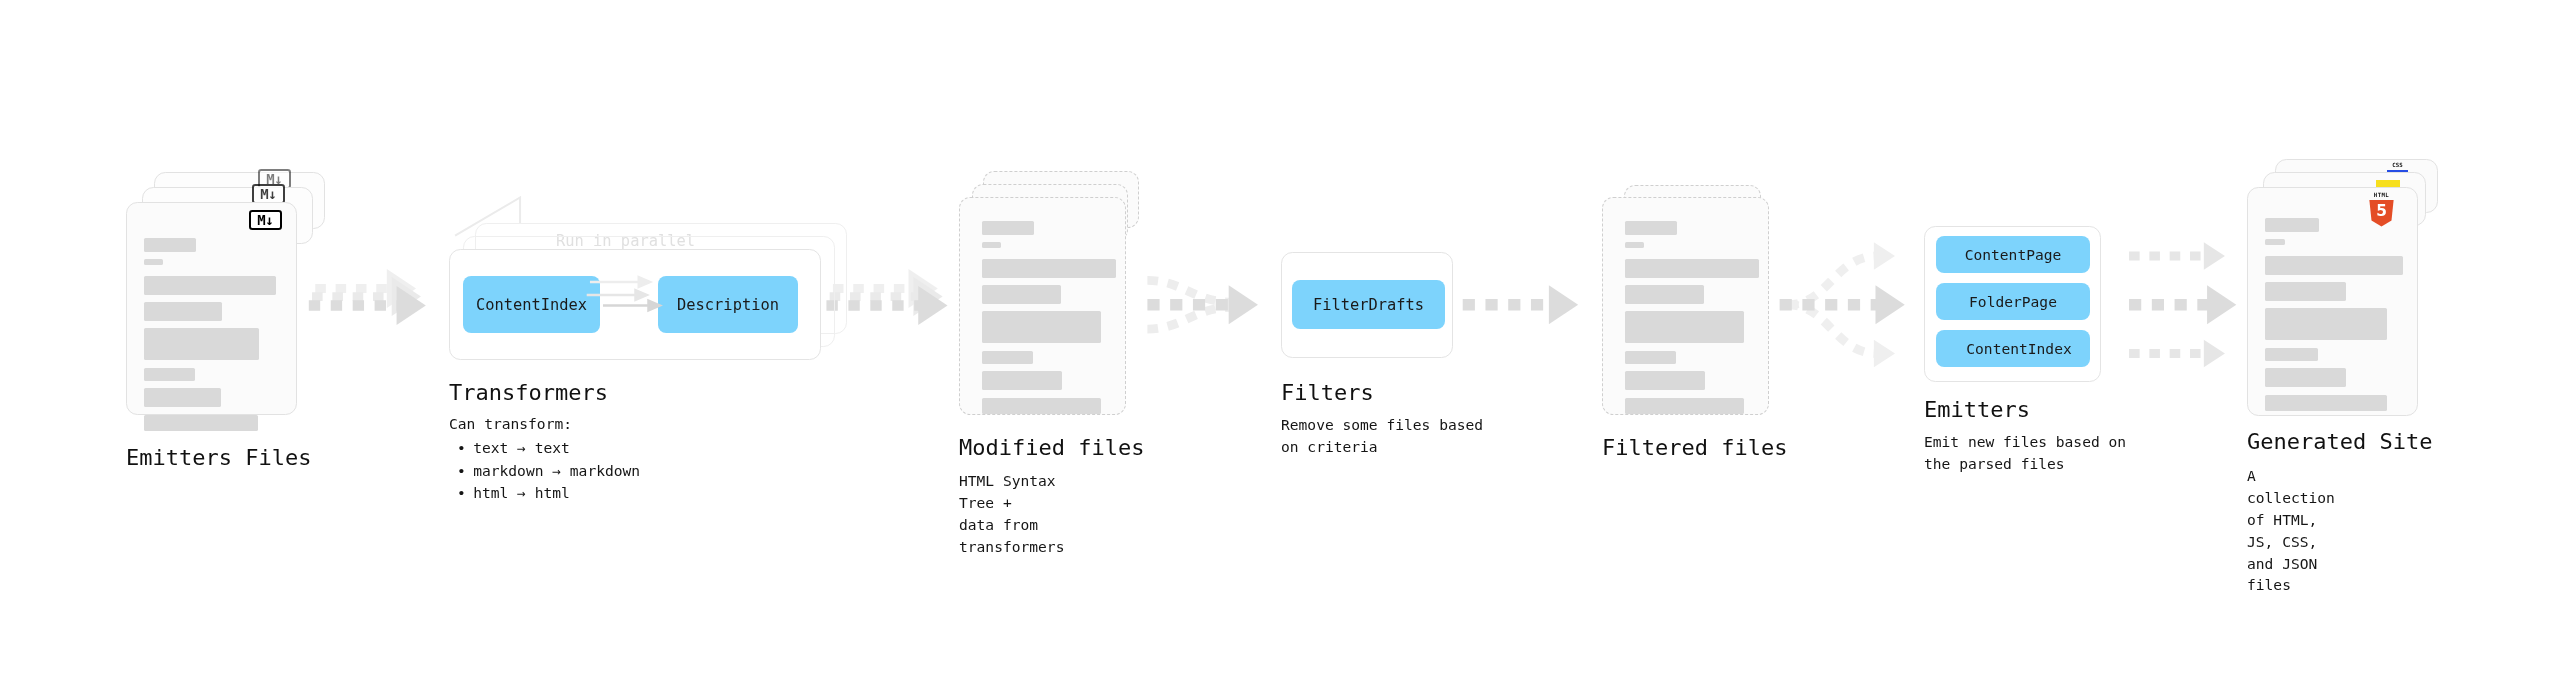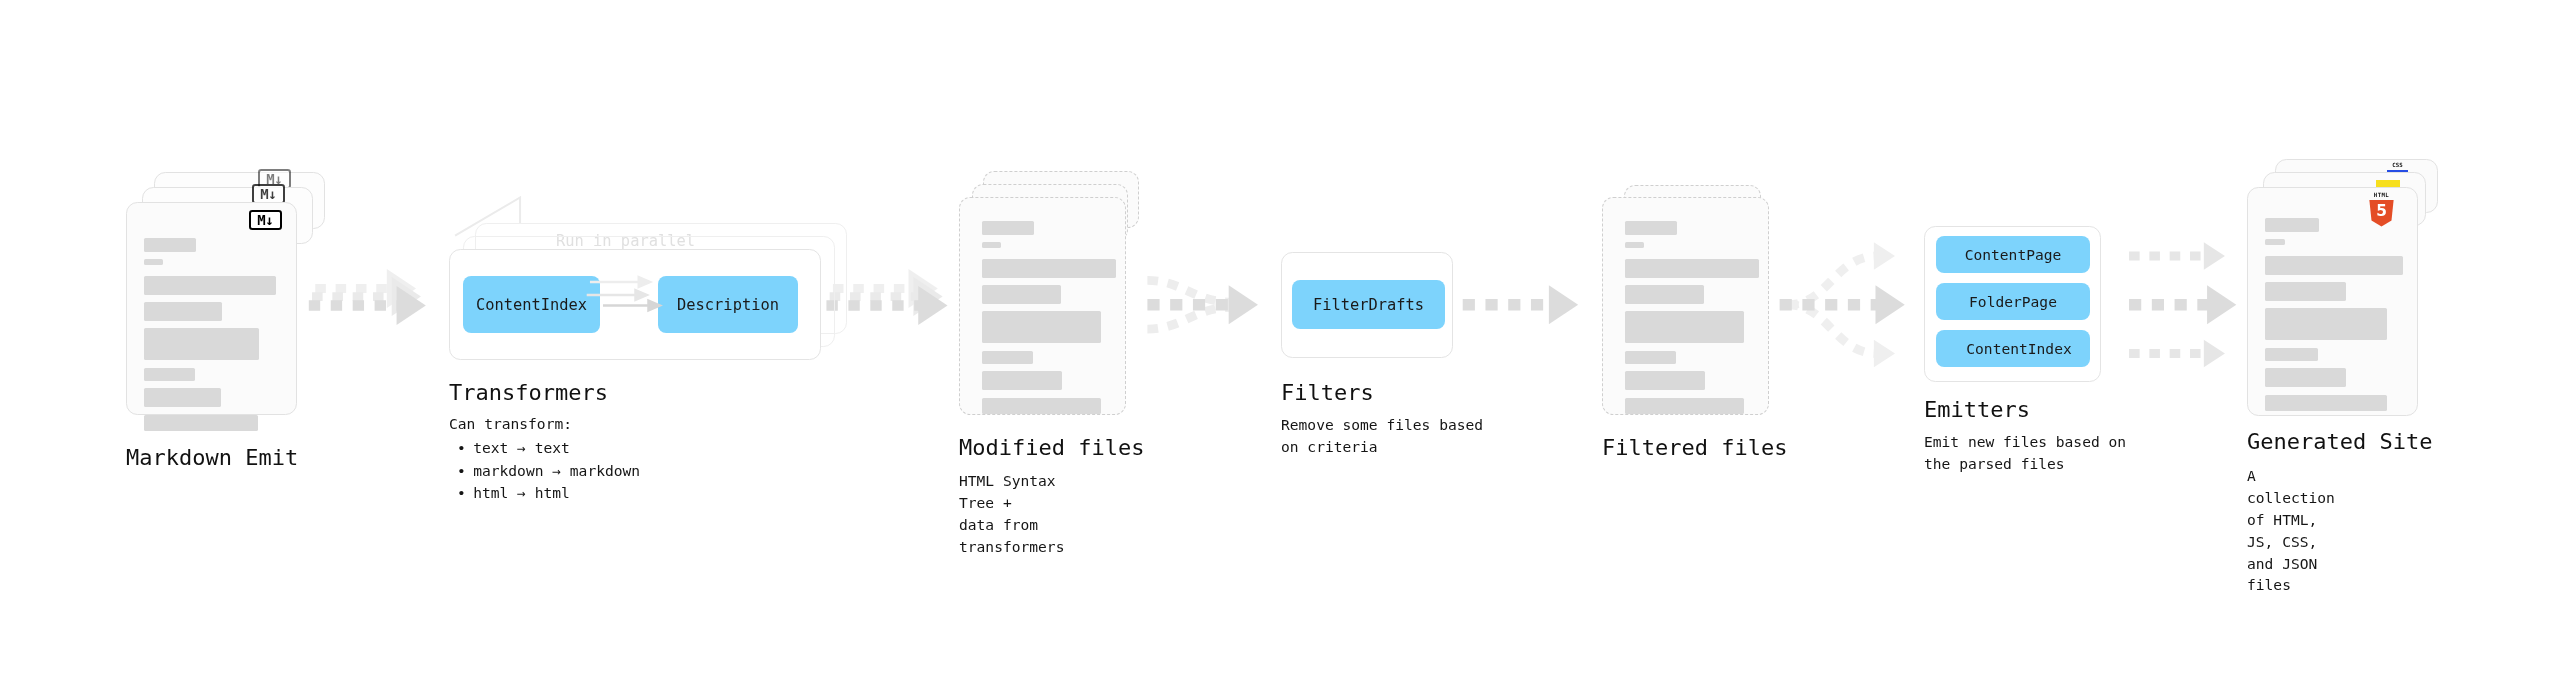--- a/index.html
+++ b/index.html
@@ -213,21 +213,21 @@
       <div class="bar" style="width:52px;height:14px;"></div>
       <div class="bar" style="width:18.7px;height:5.7px;margin-bottom:10.6px;"></div>
       <div class="bar" style="width:132px;height:19.5px;"></div>
       <div class="bar" style="width:78px;height:18.7px;"></div>
       <div class="bar" style="width:115px;height:32px;"></div>
       <div class="bar" style="width:51px;height:13px;"></div>
       <div class="bar" style="width:77px;height:19.5px;"></div>
       <div class="bar" style="width:114px;height:16.3px;"></div>
     </div>
 
-    <div class="caption-title" style="left:126px;top:445px;">Markdown Emit</div>
+    <div class="caption-title" style="left:126px;top:445px;">Emitters Files</div>
   </div>
 
   <div>
     <div class="run-parallel" style="left:556px;top:193px;margin-top:39px;">Run in parallel</div>
 
     <div class="group-box faded" style="left:475px;top:223px;width:372px;height:111px;"></div>
     <div class="pill faded2" style="left:486px;top:250px;width:133px;height:57px;"></div>
     <div class="pill faded2" style="left:655px;top:250px;width:133px;height:57px;"></div>
 
     <div class="group-box faded" style="left:463px;top:236px;width:372px;height:111px;"></div>

